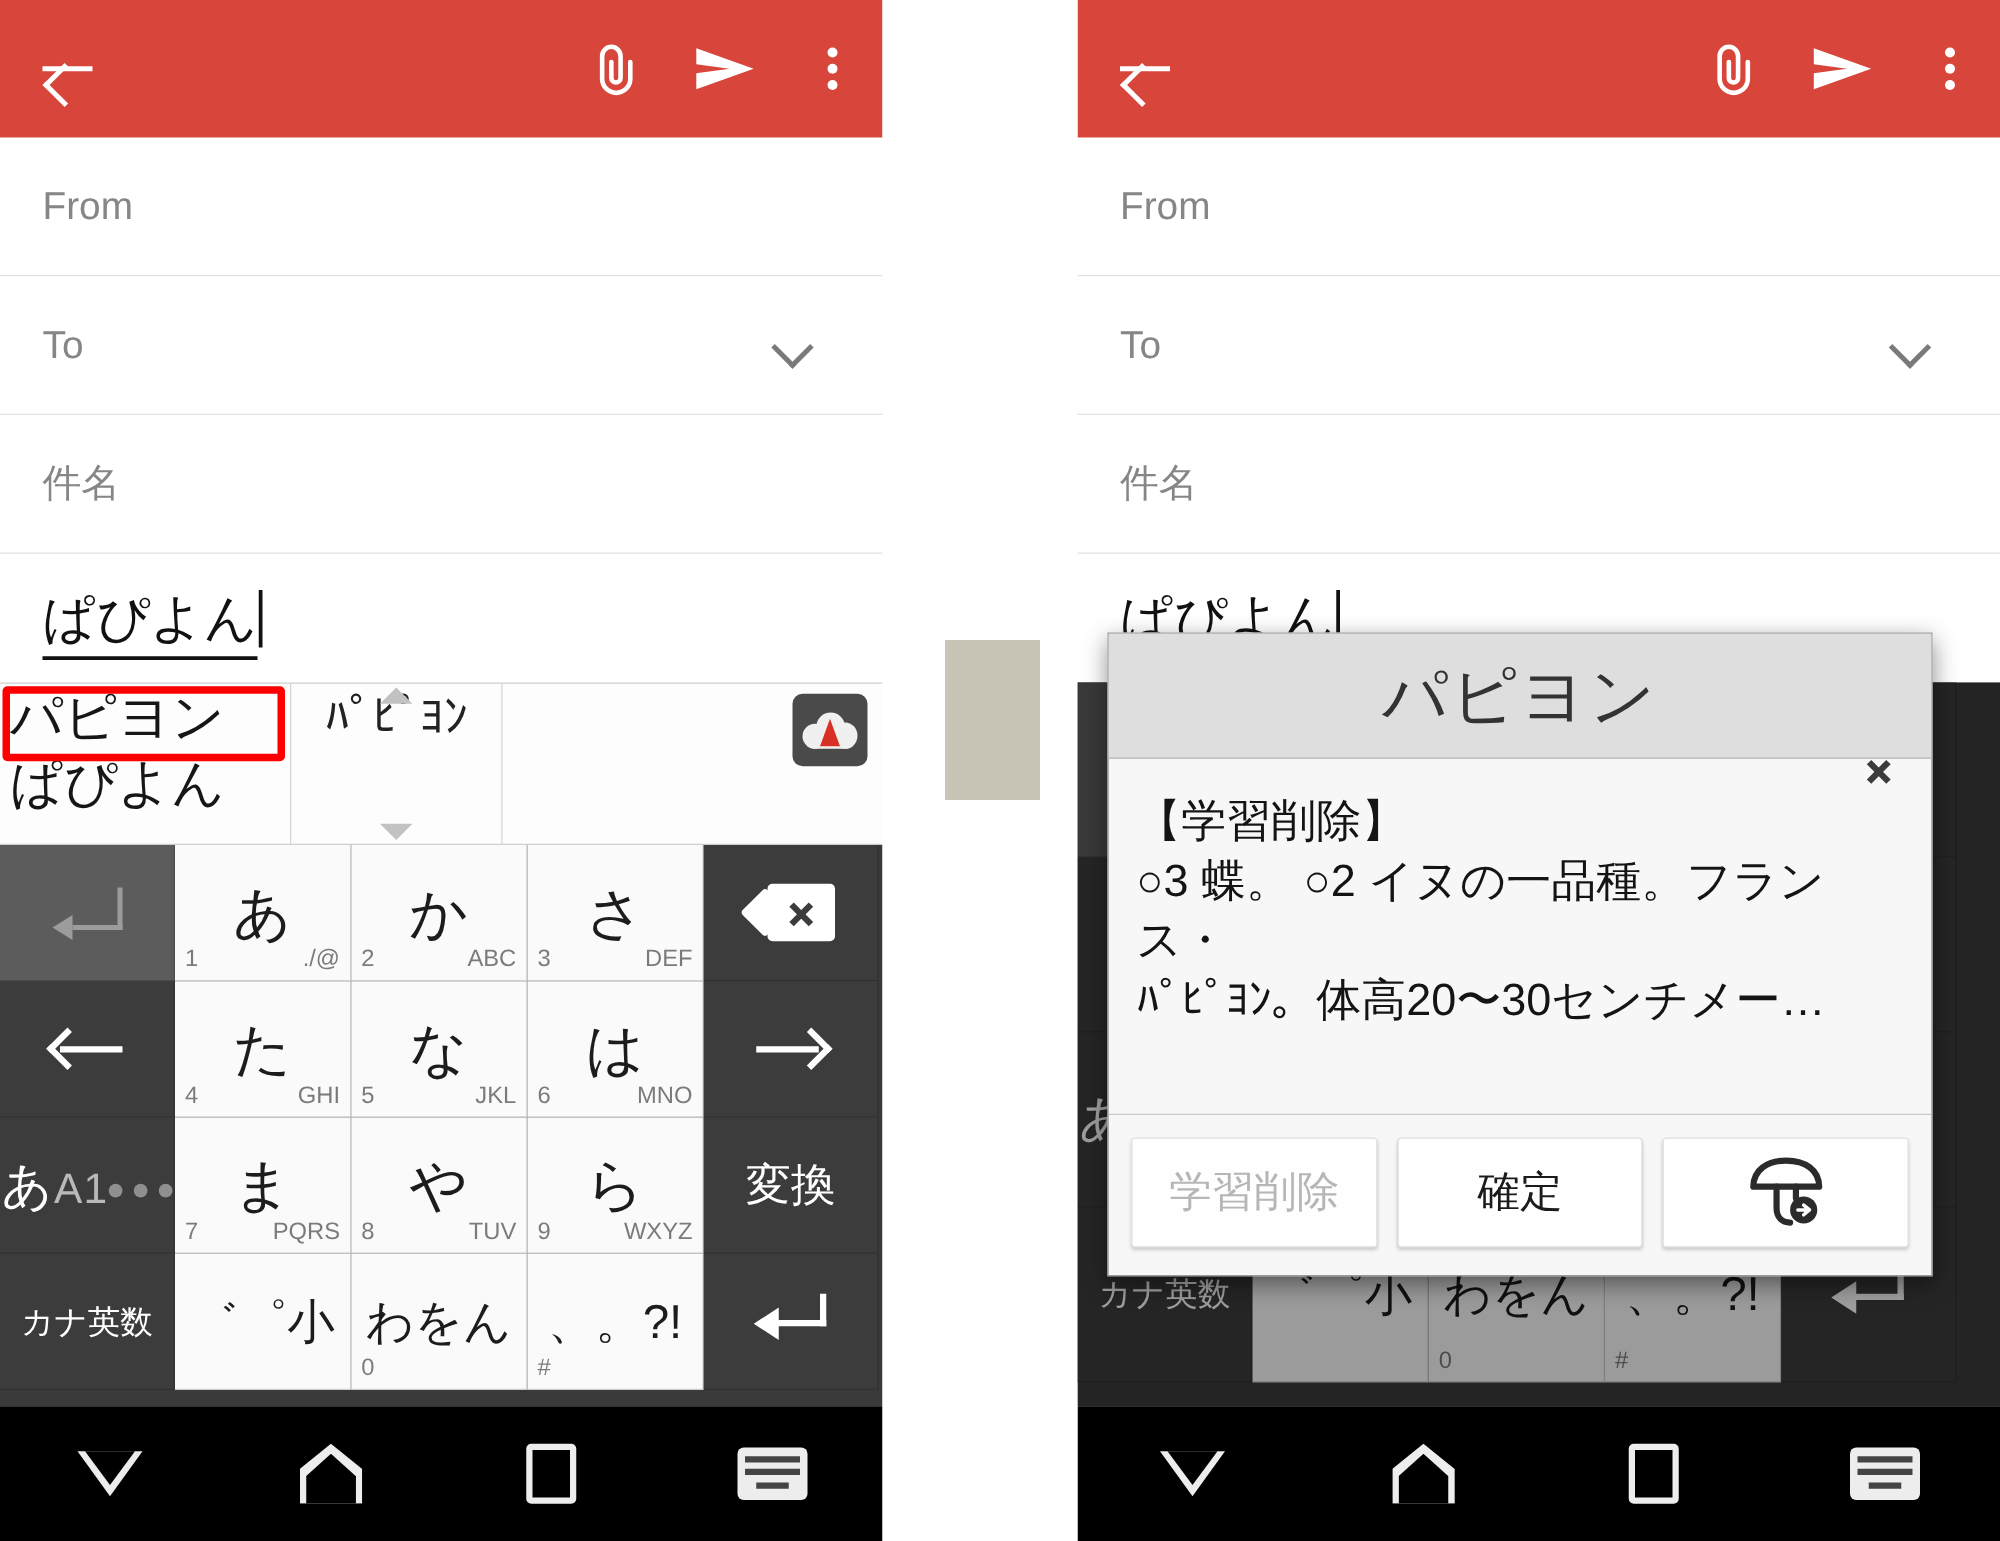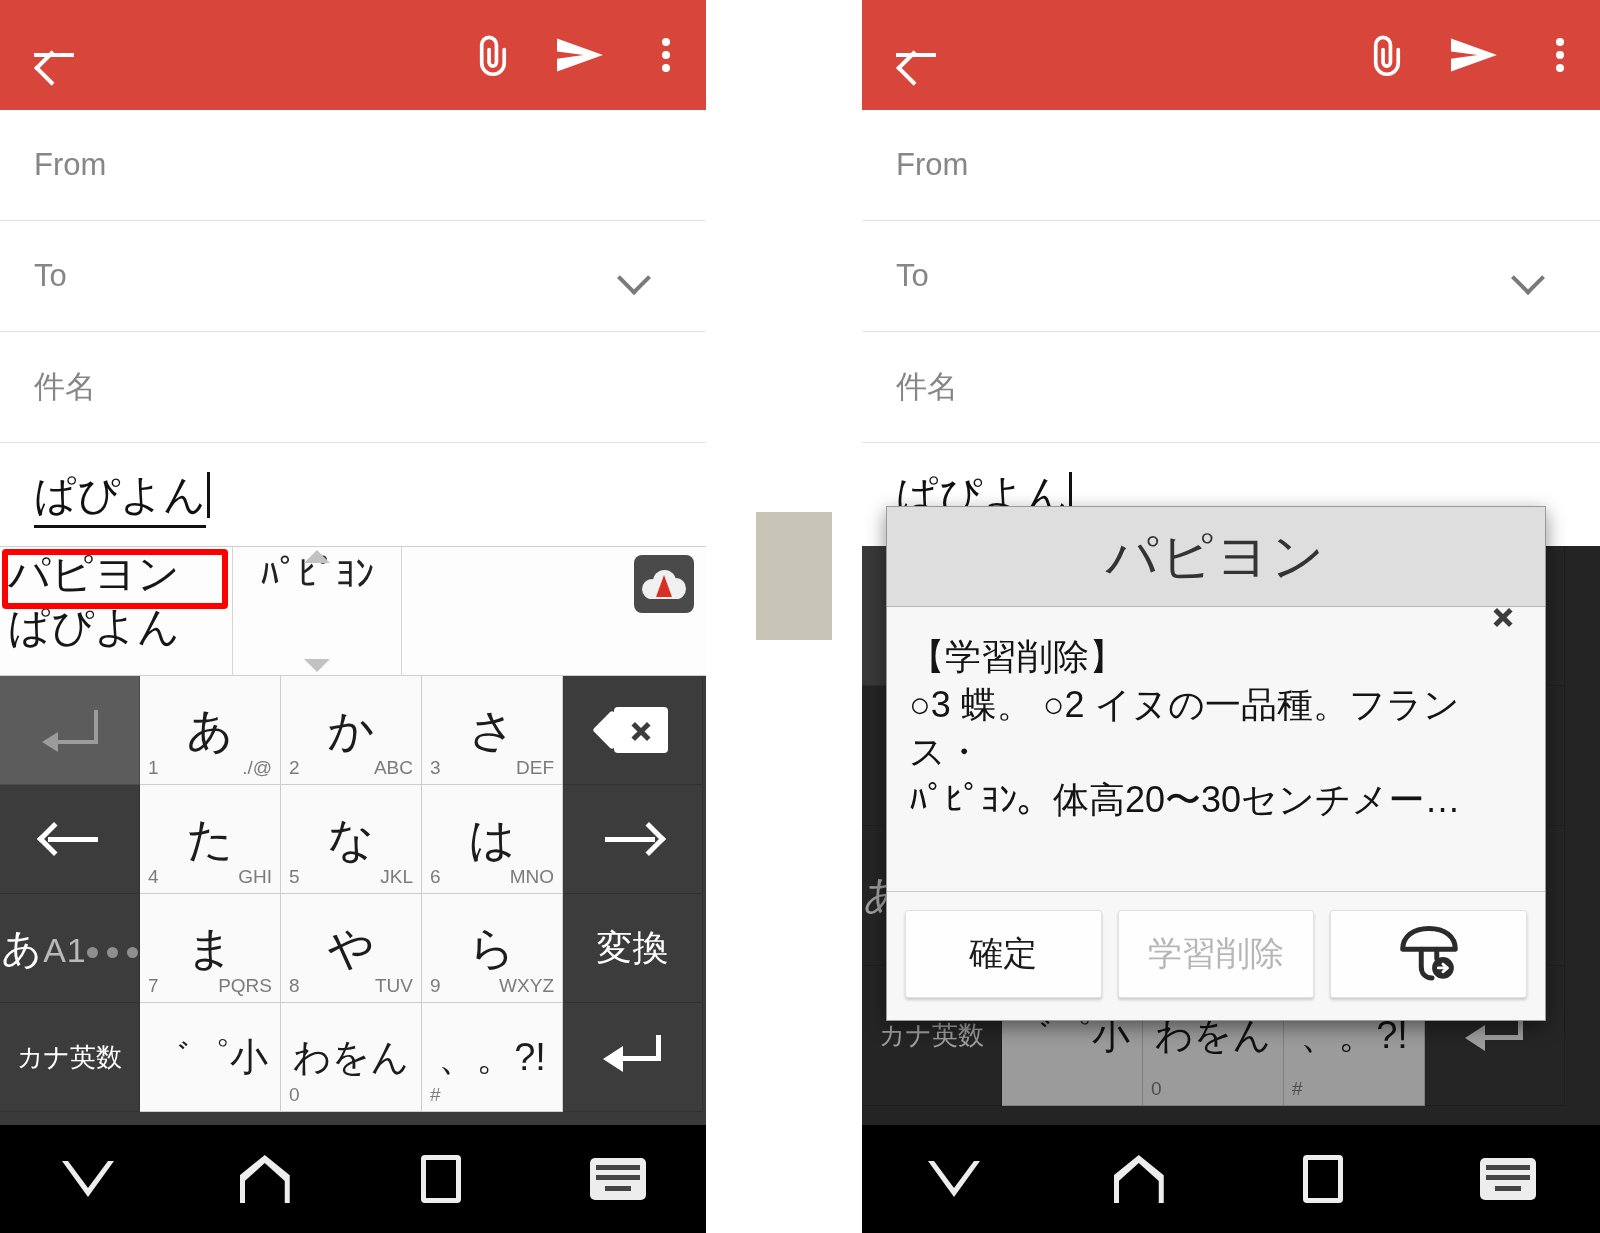--- a/index.html
+++ b/index.html
@@ -611,25 +611,25 @@
 
     <div class="dialog">
       <div class="dlg-head">パピヨン</div>
       <div class="dlg-body">
         <div class="ln">【学習削除】</div>
         <div class="ln">○3 蝶。 ○2 イヌの一品種。フランス・</div>
         <div class="ln">ﾊﾟﾋﾟﾖﾝ。体高20〜30センチメー…</div>
       </div>
       <div class="dlg-sep"></div>
       <div class="dlg-actions">
+        <div class="dlg-btn disabled">
+          <span>学習削除</span>
+        </div>
         <div class="dlg-btn">
           <span>確定</span>
-        </div>
-        <div class="dlg-btn disabled">
-          <span>学習削除</span>
         </div>
         <div class="dlg-btn">
           <svg class="mushroom" viewBox="0 0 44 40">
             <path d="M5 17 C5 8.5 12 3.5 22 3.5 C32 3.5 39 8.5 39 17 L5 17 Z" fill="none" stroke="#2b2b2b" stroke-width="3.2" stroke-linejoin="round"></path>
             <path d="M17 17 L17 28 C17 33 20 35.5 24 35.5" fill="none" stroke="#2b2b2b" stroke-width="3.2" stroke-linecap="round"></path>
             <path d="M27 17 L27 23" fill="none" stroke="#2b2b2b" stroke-width="3.2" stroke-linecap="round"></path>
             <circle cx="31" cy="29" r="7" fill="#2b2b2b"></circle>
             <path d="M28 29 h5 M31 26.5 l3 2.5 l-3 2.5" fill="none" stroke="#fff" stroke-width="1.8" stroke-linecap="round" stroke-linejoin="round"></path>
           </svg>
         </div>

